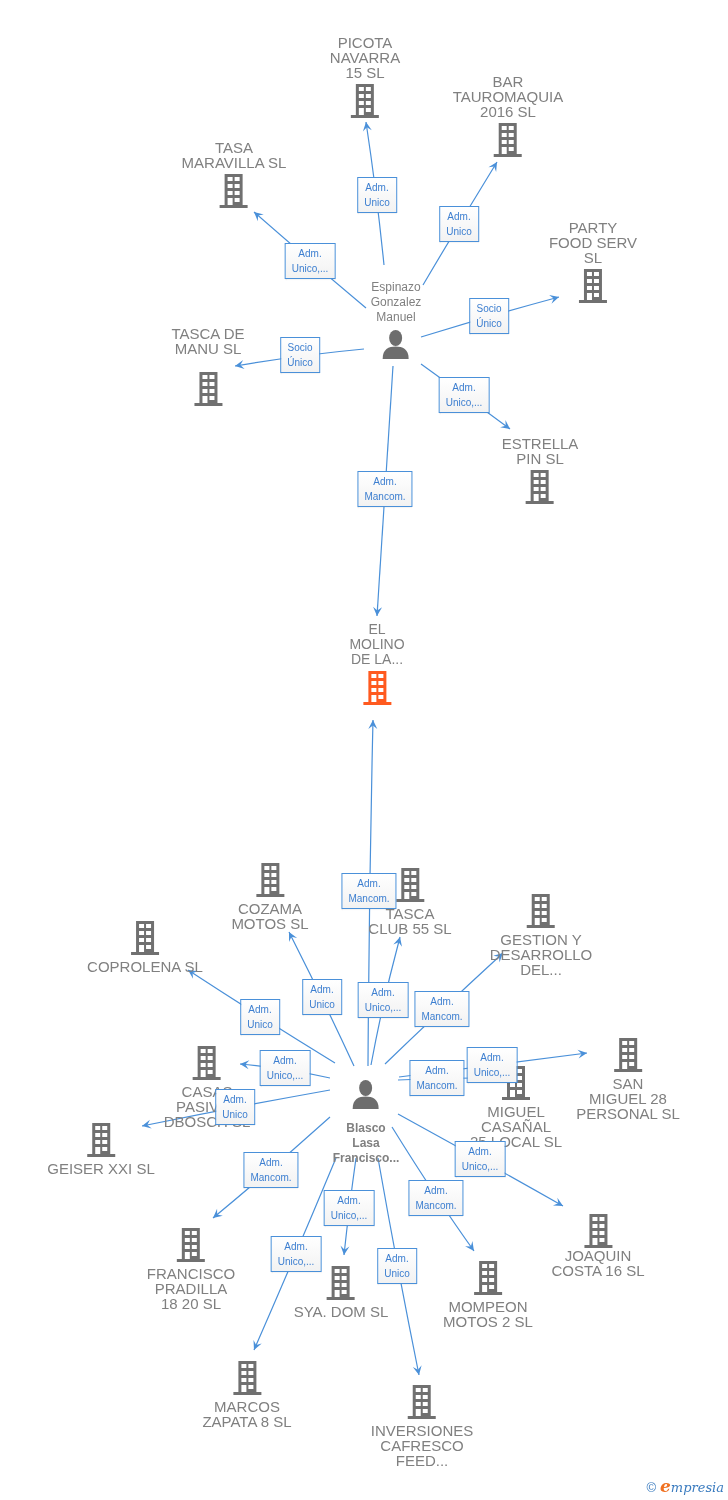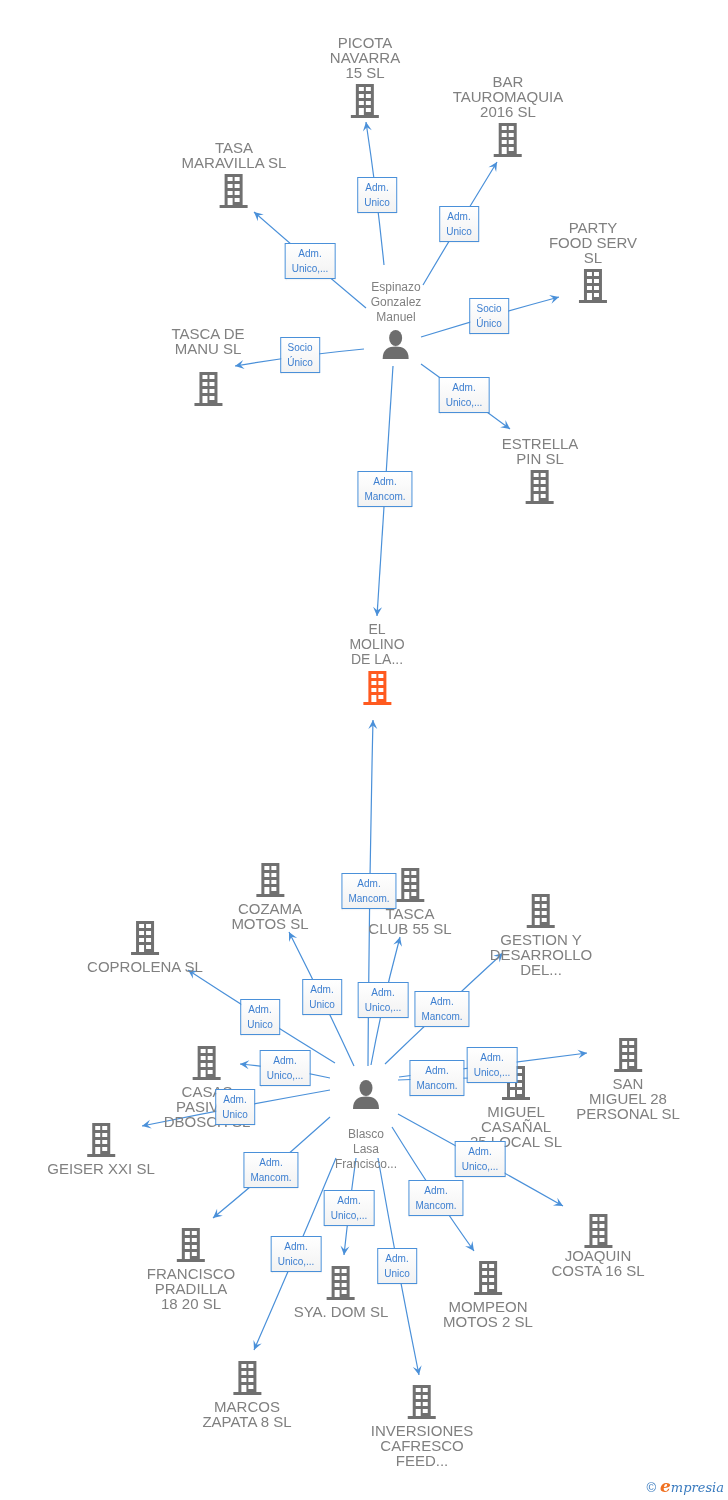--- a/index.html
+++ b/index.html
@@ -81,21 +81,21 @@
   </svg>
       </div>
     </div>
     <div class="node" style="top: 1079px; left: 366px;">
       <div>
         <svg class="person-icon" viewBox="0 0 30 30" xmlns="http://www.w3.org/2000/svg">
     <ellipse cx="15" cy="9" rx="6.5" ry="8" fill="#6d6d6d"></ellipse>
     <path d="M2 30 C2 20 8 17.5 15 17.5 C22 17.5 28 20 28 30 Z" fill="#6d6d6d"></path>
   </svg>
       </div>
-      <div class="person-label" style="margin-top: 18px;">
+      <div class="person-label" style="margin-top: 12px; font-weight: bold;">
         <div>Blasco</div>
         <div>Lasa</div>
         <div>Francisco...</div>
       </div>
     </div>
     <div class="node" style="top: 622px; left: 377px;">
       <div class="company-label focus" style="margin-bottom: 4px;">
         <div>EL</div>
         <div>MOLINO</div>
         <div>DE LA...</div>

